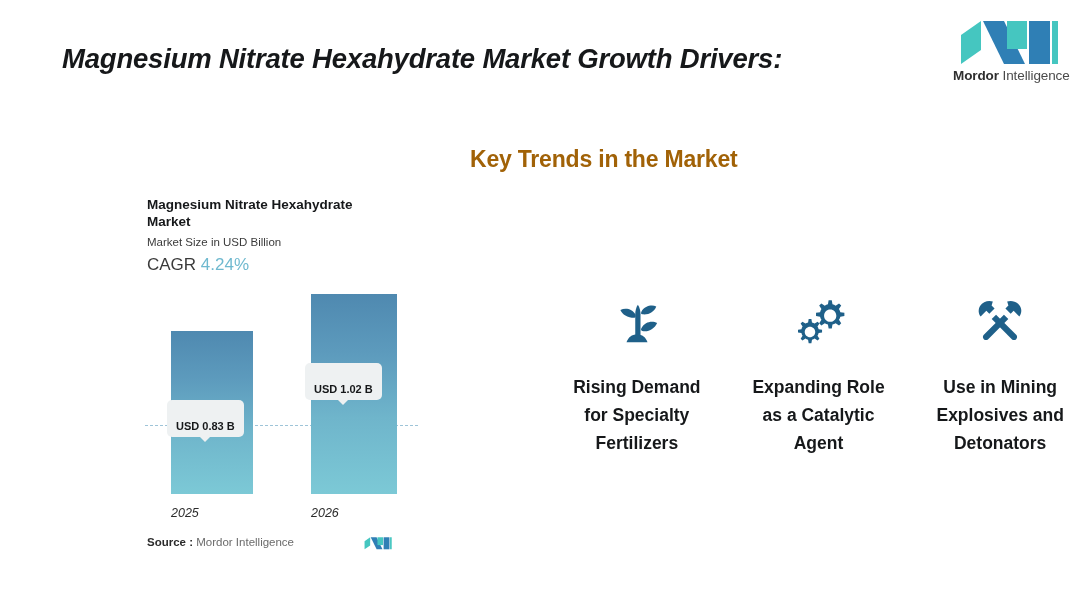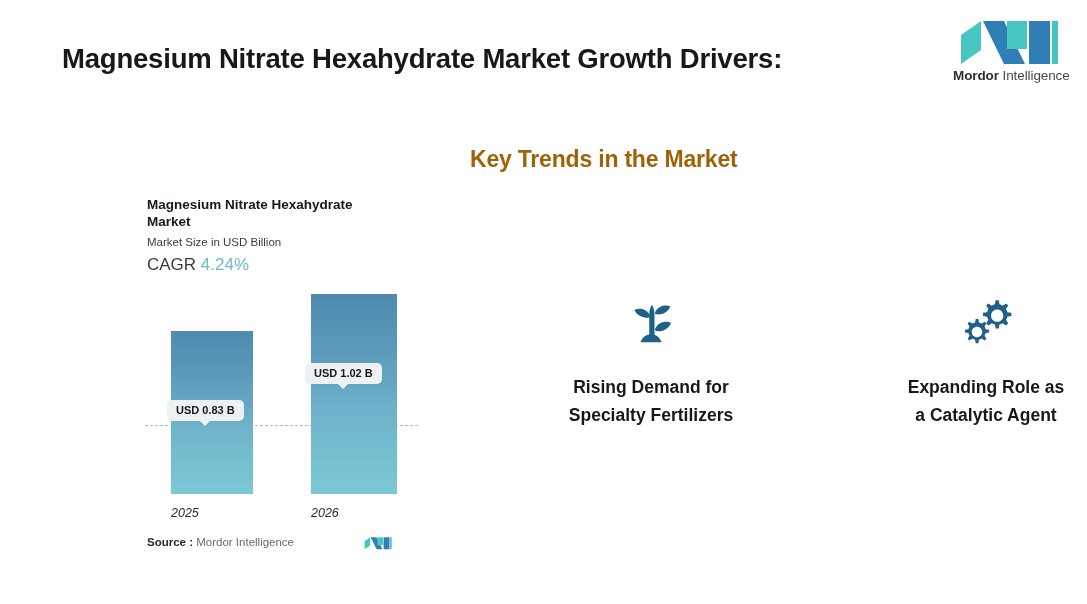--- a/index.html
+++ b/index.html
@@ -21,21 +21,21 @@
     position: absolute;
     left: 62px;
     top: 40px;
     width: 810px;
     font-size: 27.5px;
     font-weight: bold;
     line-height: 38px;
     letter-spacing: -0.2px;
     color: #16181a;
   }
-  .page-title .tline { display: block; white-space: nowrap; }
+  .page-title .tline { display: block; white-space: nowrap; font-style: italic; }
 
   
   .brand-logo {
     position: absolute;
     right: 22px;
     top: 18px;
     width: 112px;
     text-align: center;
   }
   .brand-mark { display: block; width: 100px; height: 47px; margin: 0 auto; }
@@ -118,21 +118,21 @@
     text-align: left;
     font-style: italic;
   }
   .year-2025 { left: 26px; width: 82px; }
   .year-2030 { left: 166px; width: 86px; }
 
   .value-badge {
     position: absolute;
     background: #eef1f2;
     border-radius: 5px;
-    padding: 4px 9px 5px 9px;
+    padding: 20px 9px 5px 9px;
     font-size: 11px;
     font-weight: bold;
     color: #16181a;
     white-space: nowrap;
     text-align: center;
   }
   .value-badge::after {
     content: "";
     position: absolute;
     left: 50%;
@@ -280,14 +280,25 @@
   <div class="trend-item">
     <svg class="trend-icon" viewBox="0 0 64 64">
       <g fill="#1f6089">
         <path d="M43 6 L46.6 6 L47.4 10.6 C48.7 11 49.9 11.5 51 12.2 L54.9 9.6 L57.4 12.1 L54.8 16 C55.5 17.1 56 18.3 56.4 19.6 L61 20.4 L61 24 L56.4 24.8 C56 26.1 55.5 27.3 54.8 28.4 L57.4 32.3 L54.9 34.8 L51 32.2 C49.9 32.9 48.7 33.4 47.4 33.8 L46.6 38.4 L43 38.4 L42.2 33.8 C40.9 33.4 39.7 32.9 38.6 32.2 L34.7 34.8 L32.2 32.3 L34.8 28.4 C34.1 27.3 33.6 26.1 33.2 24.8 L28.6 24 L28.6 20.4 L33.2 19.6 C33.6 18.3 34.1 17.1 34.8 16 L32.2 12.1 L34.7 9.6 L38.6 12.2 C39.7 11.5 40.9 11 42.2 10.6 Z M44.8 16.6 C40.9 16.6 37.8 19.7 37.8 23.6 C37.8 27.5 40.9 30.6 44.8 30.6 C48.7 30.6 51.8 27.5 51.8 23.6 C51.8 19.7 48.7 16.6 44.8 16.6 Z"></path>
         <path d="M20.2 27.5 L23.3 27.5 L24 31.4 C25.1 31.7 26.1 32.2 27 32.7 L30.4 30.5 L32.5 32.6 L30.3 36 C30.9 36.9 31.3 37.9 31.6 39 L35.5 39.7 L35.5 42.8 L31.6 43.5 C31.3 44.6 30.9 45.6 30.3 46.5 L32.5 49.9 L30.4 52 L27 49.8 C26.1 50.4 25.1 50.8 24 51.1 L23.3 55 L20.2 55 L19.5 51.1 C18.4 50.8 17.4 50.4 16.5 49.8 L13.1 52 L11 49.9 L13.2 46.5 C12.6 45.6 12.2 44.6 11.9 43.5 L8 42.8 L8 39.7 L11.9 39 C12.2 37.9 12.6 36.9 13.2 36 L11 32.6 L13.1 30.5 L16.5 32.7 C17.4 32.2 18.4 31.7 19.5 31.4 Z M21.7 36.3 C18.4 36.3 15.7 39 15.7 42.3 C15.7 45.6 18.4 48.3 21.7 48.3 C25 48.3 27.7 45.6 27.7 42.3 C27.7 39 25 36.3 21.7 36.3 Z"></path>
       </g>
     </svg>
     <div class="trend-label">Expanding Role as a Catalytic Agent</div>
   </div>
 
+  <div class="trend-item">
+    <svg class="trend-icon" viewBox="0 0 64 64">
+      <g fill="#1f6089">
+        <path d="M36.5 22.5 L41.5 27.5 L18.5 50.5 C17.1 51.9 14.9 51.9 13.5 50.5 C12.1 49.1 12.1 46.9 13.5 45.5 Z"></path>
+        <path d="M40.2 7.5 C45.2 5.8 51.6 7.6 54.6 12.2 C57.2 16.2 56.8 21.4 54.1 24.6 L47.6 18.1 L44.2 21.5 L38.2 15.5 L41.6 12.1 Z"></path>
+        <path d="M27.5 22.5 L22.5 27.5 L45.5 50.5 C46.9 51.9 49.1 51.9 50.5 50.5 C51.9 49.1 51.9 46.9 50.5 45.5 Z"></path>
+        <path d="M23.8 7.5 C18.8 5.8 12.4 7.6 9.4 12.2 C6.8 16.2 7.2 21.4 9.9 24.6 L16.4 18.1 L19.8 21.5 L25.8 15.5 L22.4 12.1 Z"></path>
+      </g>
+    </svg>
+    <div class="trend-label">Use in Mining Explosives and Detonators</div>
+  </div>
 
 </div>
 
 </body></html>

